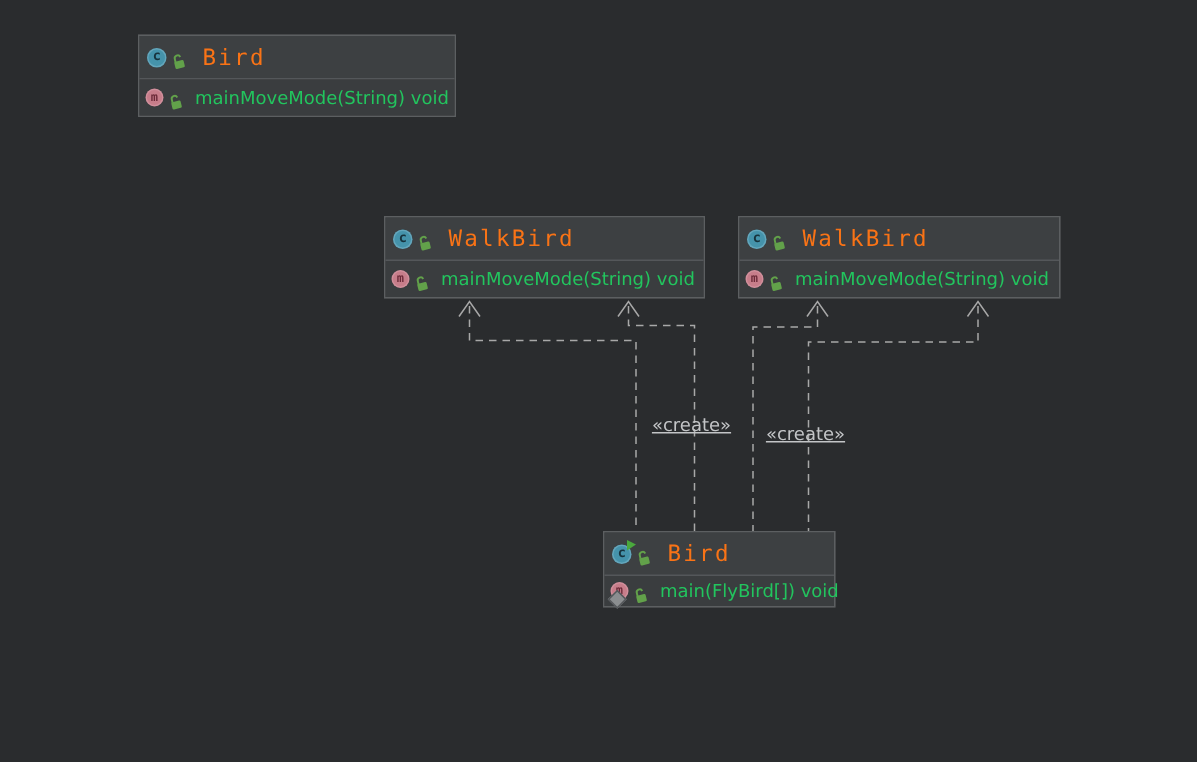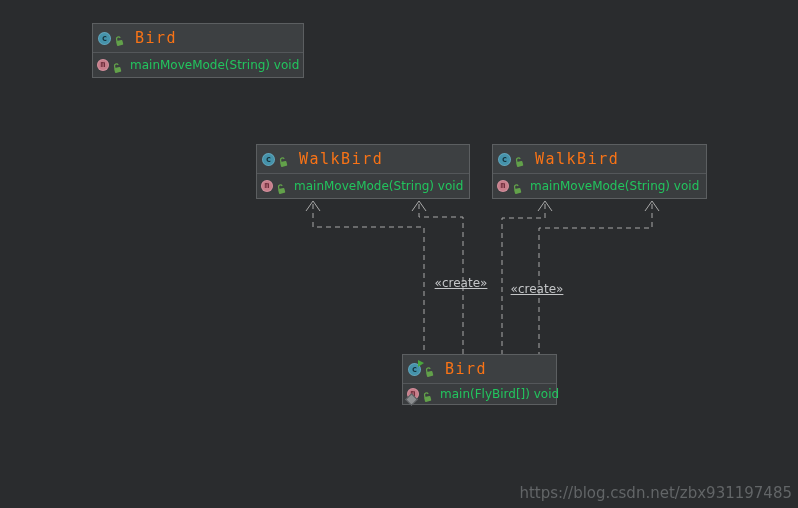--- a/index.html
+++ b/index.html
@@ -166,15 +166,14 @@
           <rect x="3" y="5.6" width="6.4" height="5" rx="0.9" fill="#62a14a"></rect>
             </g>
           </svg>
       </span>
       <span class="mtext">main(FlyBird[]) void</span>
     </div>
   </div>
 
   <i class="diamond"></i>
 
-  <div class="watermark">https://blog.csdn.net/zbx931197485</div>
 
 </div>
 
 </body></html>

